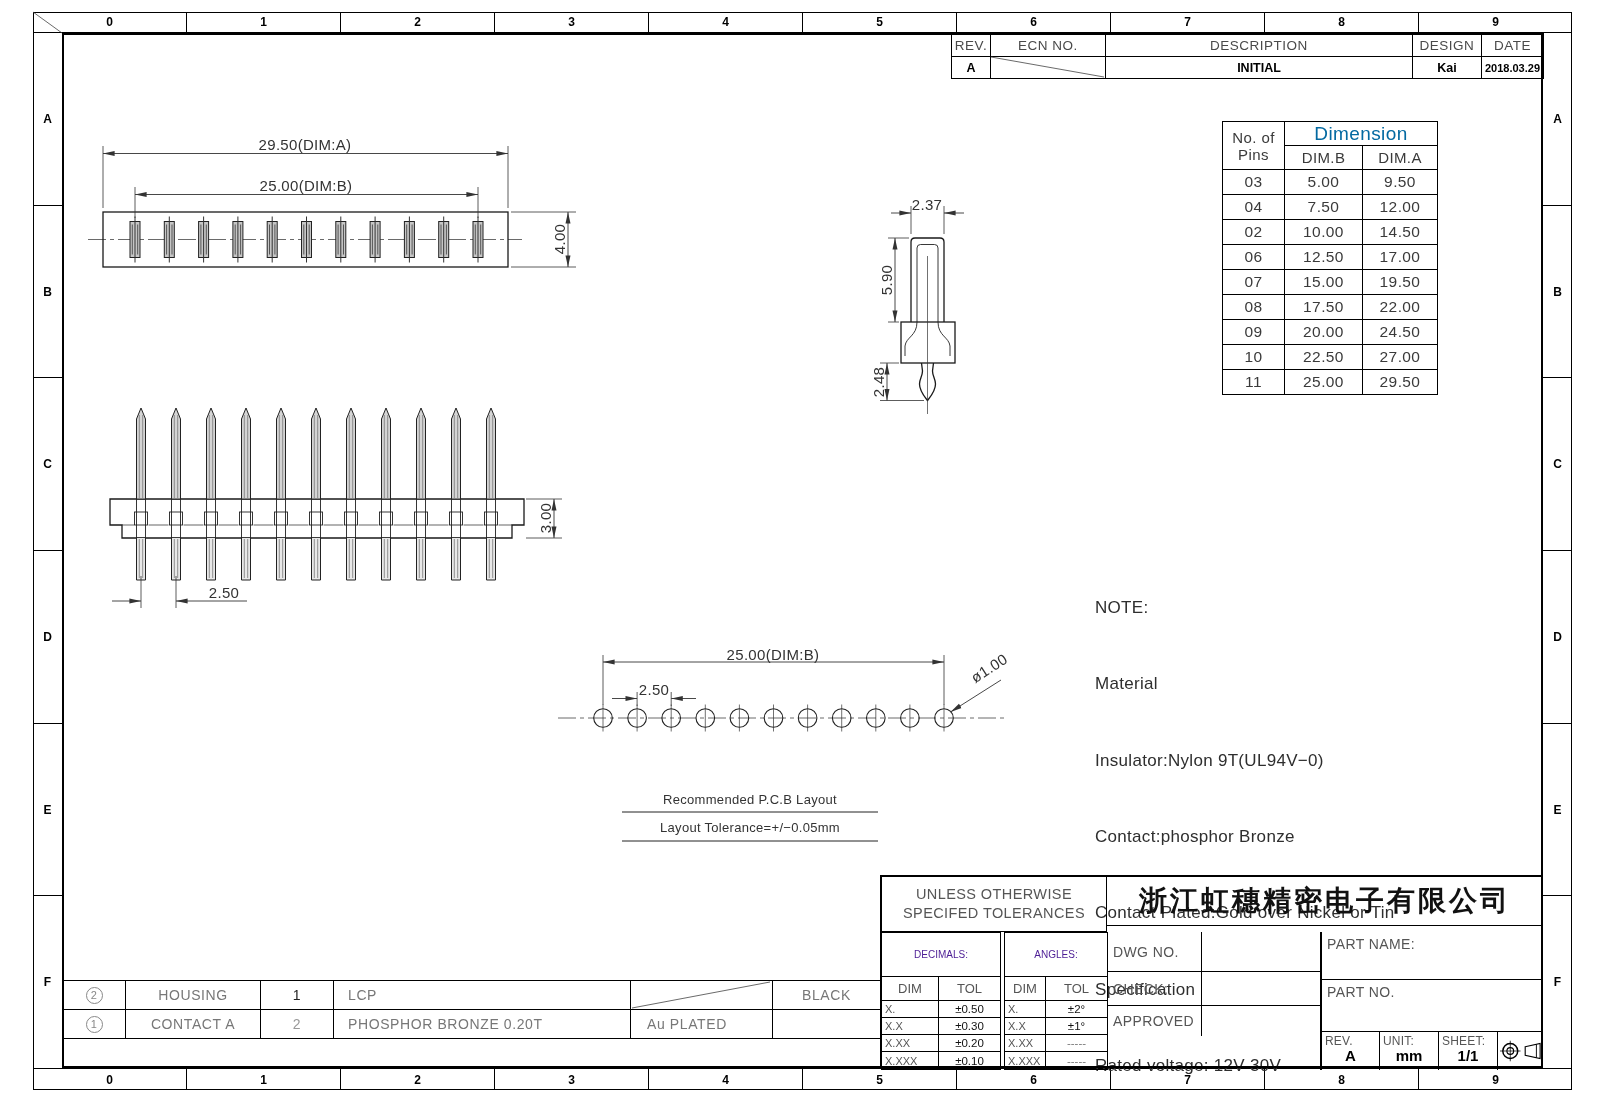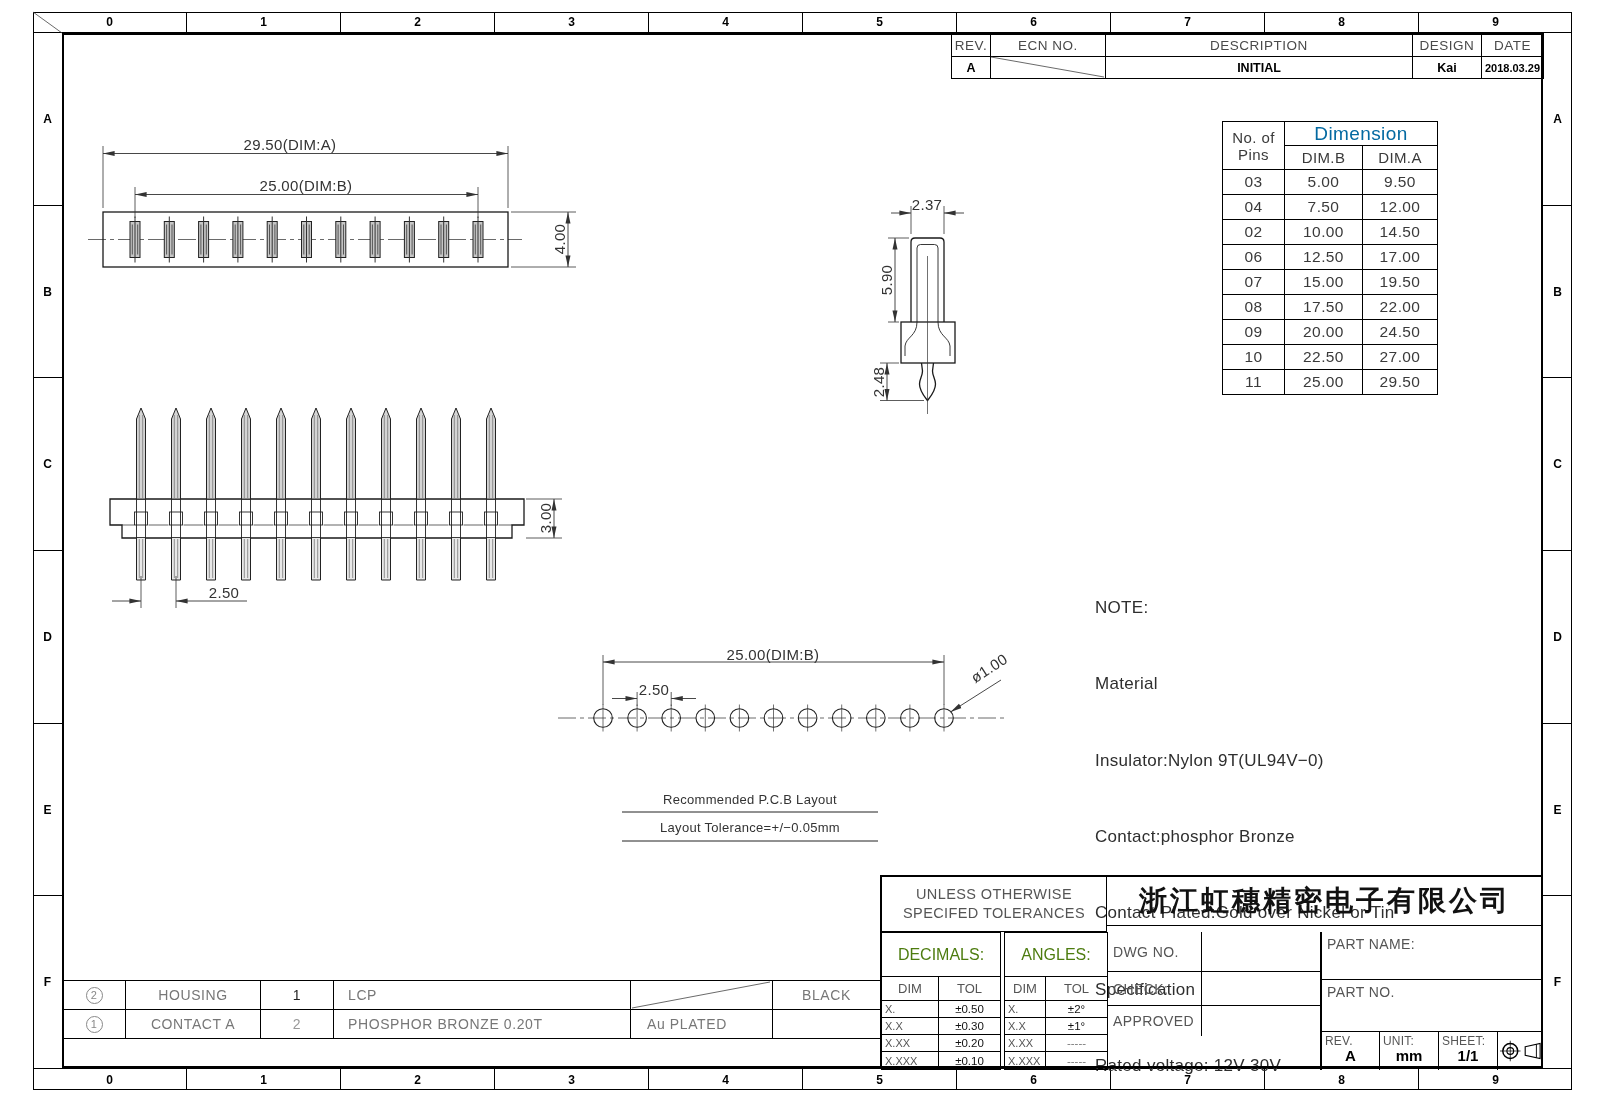--- a/index.html
+++ b/index.html
@@ -46,21 +46,21 @@
   
   .tblock{left:880px;top:875px;width:663px;height:193px;border:2px solid #000}
   .tb-abs{position:absolute}
   .tol-title{left:0;top:0;width:225px;height:55px;border-right:1px solid #000;border-bottom:1px solid #000;
              display:flex;flex-direction:column;align-items:center;justify-content:center;
              font-size:14.5px;color:#555;letter-spacing:.4px;line-height:19px}
   .company{left:225px;top:0;width:436px;height:49px;border-bottom:1px solid #000;display:flex;align-items:center;justify-content:center;
            font-size:28px;font-weight:bold;color:#111;letter-spacing:3px}
   .tol-tab{border-collapse:collapse;table-layout:fixed}
   .tol-tab td{border:1px solid #000;text-align:center;padding:0;white-space:nowrap;overflow:hidden}
-  .tol-tab .hd{font-size:16px;color:#4d7c0f}
+  .tol-tab .hd{font-size:10px;color:#4c1d95}
   .tol-tab .sh{font-size:13px;color:#555}
   .tol-tab .dm{font-size:11px;color:#555;text-align:left;padding-left:3px}
   .tol-tab .tl{font-size:11.5px;font-weight:normal;color:#111}
   .mid-rows{left:225px;top:55px;width:215px;height:138px;border-right:2px solid #000}
   .mid-row{display:flex;border-bottom:1px solid #000}
   .mid-row:last-child{border-bottom:none}
   .mid-lab{width:95px;border-right:1px solid #000;font-size:14px;color:#555;letter-spacing:.4px;display:flex;align-items:center;padding-left:6px}
   .mid-val{flex:1}
   .right-col{left:440px;top:55px;width:221px;height:138px}
   .rc-cell{border-bottom:1px solid #000;font-size:14px;color:#555;letter-spacing:.4px;padding:4px 0 4px 5px}
@@ -508,21 +508,21 @@
     <line x1="603" y1="662" x2="944" y2="662" class="dim" marker-start="url(#ar)" marker-end="url(#ar)"></line>
     <line x1="637.1" y1="706" x2="637.1" y2="692" class="ext"></line>
     <line x1="671.2" y1="706" x2="671.2" y2="692" class="ext"></line>
     <line x1="612" y1="698.5" x2="637.1" y2="698.5" class="dim" marker-end="url(#ar)"></line>
     <line x1="696" y1="698.5" x2="671.2" y2="698.5" class="dim" marker-end="url(#ar)"></line>
     <line x1="1001" y1="680" x2="950.5" y2="712" class="dim" marker-end="url(#ar)"></line>
     <line x1="622" y1="812" x2="878" y2="812" stroke="#222" stroke-width="1"></line>
     <line x1="622" y1="841" x2="878" y2="841" stroke="#222" stroke-width="1"></line>
   </svg>
 
-  <div class="lbl ctr" style="left:290px;top:136px">29.50(DIM:A)</div>
+  <div class="lbl ctr" style="left:305px;top:136px">29.50(DIM:A)</div>
   <div class="lbl ctr" style="left:306px;top:177px">25.00(DIM:B)</div>
   <div class="lbl rot" style="left:559px;top:239px">4.00</div>
   <div class="lbl ctr" style="left:224px;top:584px">2.50</div>
   <div class="lbl rot" style="left:545px;top:518px">3.00</div>
   <div class="lbl ctr" style="left:927px;top:196px">2.37</div>
   <div class="lbl rot" style="left:886px;top:280px">5.90</div>
   <div class="lbl rot" style="left:878px;top:382px">2.48</div>
   <div class="lbl ctr" style="left:773px;top:646px">25.00(DIM:B)</div>
   <div class="lbl ctr" style="left:654px;top:681px">2.50</div>
   <div class="lbl rot33" style="left:989px;top:668px">ø1.00</div>

